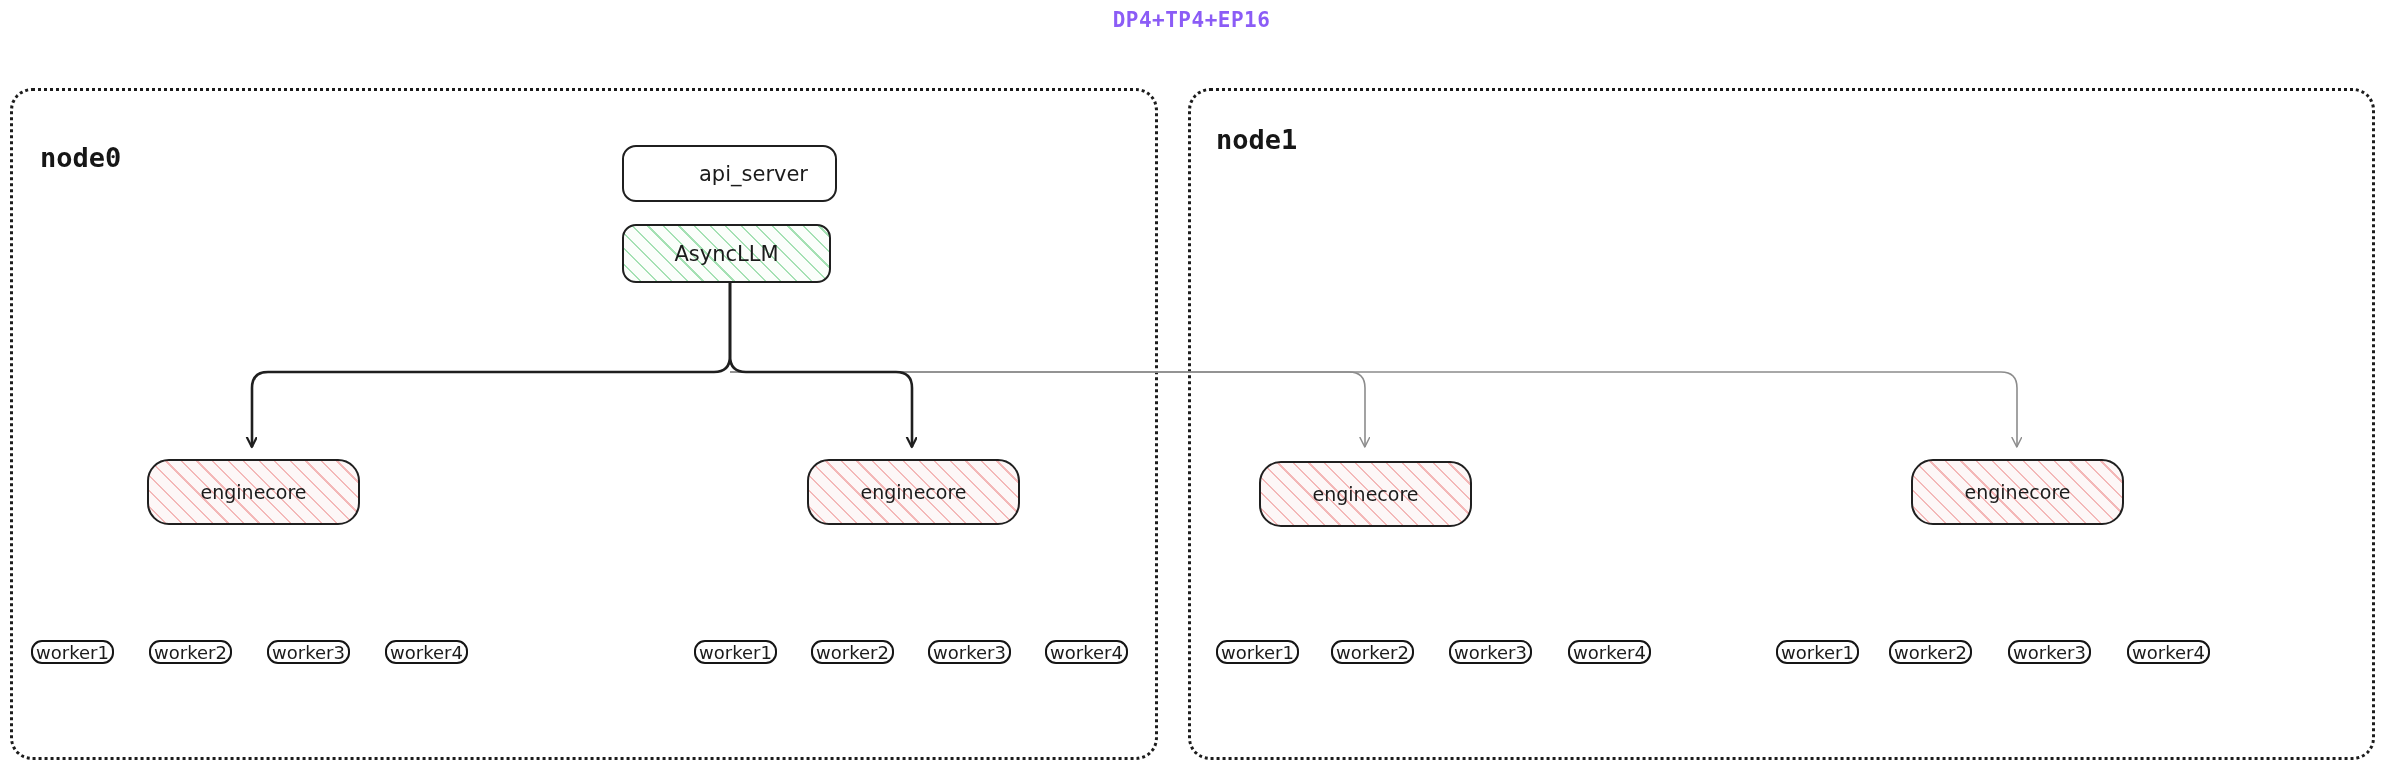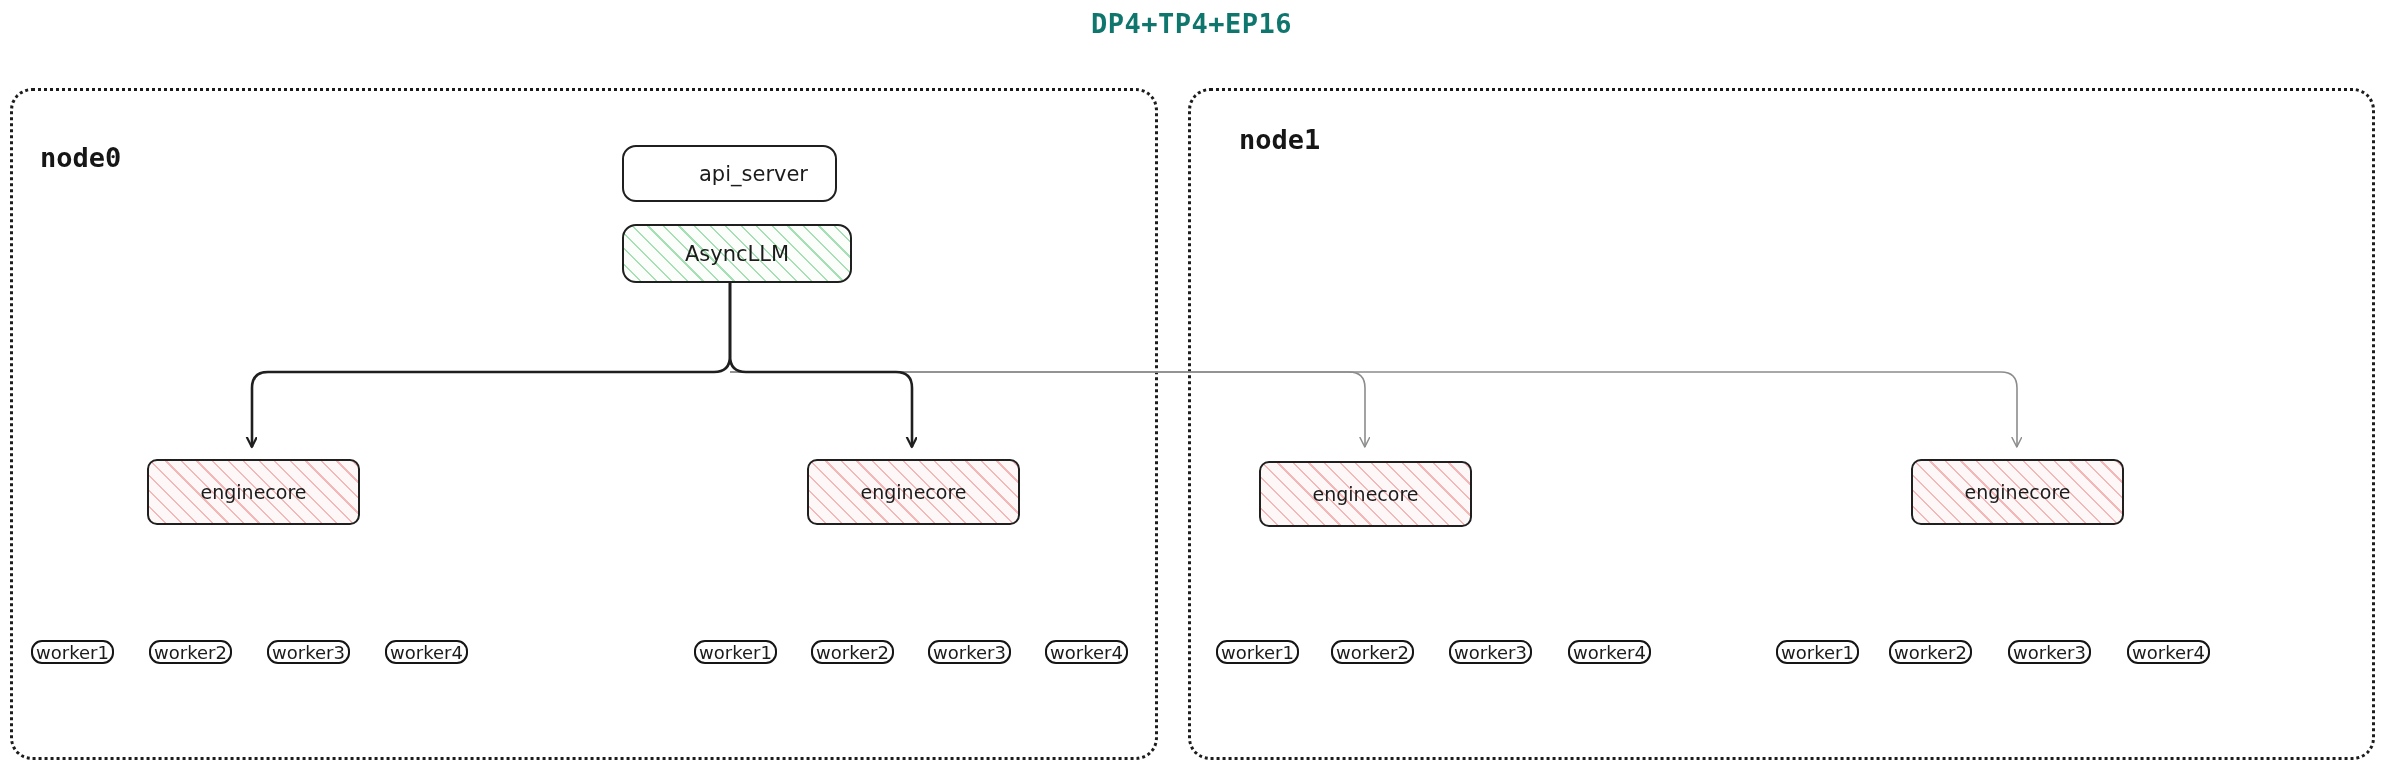--- a/index.html
+++ b/index.html
@@ -19,24 +19,24 @@
   }
 
   
   #diagram-title {
     position: absolute;
     left: 0;
     top: 8px;
     width: 2383px;
     text-align: center;
     font-family: "DejaVu Sans Mono", monospace;
-    font-size: 27px;
+    font-size: 21px;
     font-weight: 600;
     letter-spacing: 0.5px;
-    color: #0f766e;
+    color: #8b5cf6;
   }
 
   
   .node-group {
     position: absolute;
     border: 3px dotted #1c1c1c;
     border-radius: 22px;
     box-sizing: border-box;
     background: transparent;
   }
@@ -45,21 +45,21 @@
 
   .node-label {
     position: absolute;
     font-family: "DejaVu Sans Mono", monospace;
     font-size: 27px;
     font-weight: 700;
     color: #161616;
     white-space: nowrap;
   }
   #node-label-0 { left: 40px;   top: 130px; margin-top: 12px; }
-  #node-label-1 { left: 1216px; top: 124px; margin-left: 23px; }
+  #node-label-1 { left: 1216px; top: 124px; }
 
   
   .box {
     position: absolute;
     box-sizing: border-box;
     display: flex;
     align-items: center;
     justify-content: center;
     color: #1b1b1b;
     white-space: nowrap;
@@ -84,21 +84,21 @@
         45deg,
         rgba(93, 200, 120, 0.55) 0px,
         rgba(93, 200, 120, 0.55) 1.6px,
         rgba(255, 255, 255, 0) 1.6px,
         rgba(255, 255, 255, 0) 11px);
   }
 
   
   .box-pink {
     border: 2.5px solid #1f1f1f;
-    border-radius: 10px;
+    border-radius: 22px;
     font-size: 19px;
     background-color: #fdf7f7;
     background-image: repeating-linear-gradient(
         45deg,
         rgba(232, 106, 106, 0.45) 0px,
         rgba(232, 106, 106, 0.45) 1.6px,
         rgba(255, 255, 255, 0) 1.6px,
         rgba(255, 255, 255, 0) 11px);
     text-align: right;
   }
@@ -151,21 +151,21 @@
     </g>
 
     <g>
       <path d="M730,283 L730,356 Q730,372 714,372 L268,372 Q252,372 252,388 L252,447" fill="none" stroke="#1f1f1f" stroke-width="2.6" stroke-linejoin="round" marker-end="url(#arrow-dark)"></path>
       <path d="M730,283 L730,356 Q730,372 746,372 L896,372 Q912,372 912,388 L912,447" fill="none" stroke="#1f1f1f" stroke-width="2.6" stroke-linejoin="round" marker-end="url(#arrow-dark)"></path>
     </g>
   </svg>
 
   <div class="box box-plain" style="left:622px; top:145px; width:215px; height:57px;">api_server</div>
 
-  <div class="box box-green" style="left:622px; top:224px; width:230px; height:59px;">AsyncLLM</div>
+  <div class="box box-green" style="left:622px; top:224px; width:209px; height:59px;">AsyncLLM</div>
 
   <div class="box box-pink" style="left:147px; top:459px; width:213px; height:66px;">enginecore</div>
 
   <div class="box box-pink" style="left:807px; top:459px; width:213px; height:66px;">enginecore</div>
 
   <div class="box box-pink" style="left:1259px; top:461px; width:213px; height:66px;">enginecore</div>
 
   <div class="box box-pink" style="left:1911px; top:459px; width:213px; height:66px;">enginecore</div>
 
   <div class="box box-worker" style="left:31px;  top:640px; width:83px;">worker1</div>

